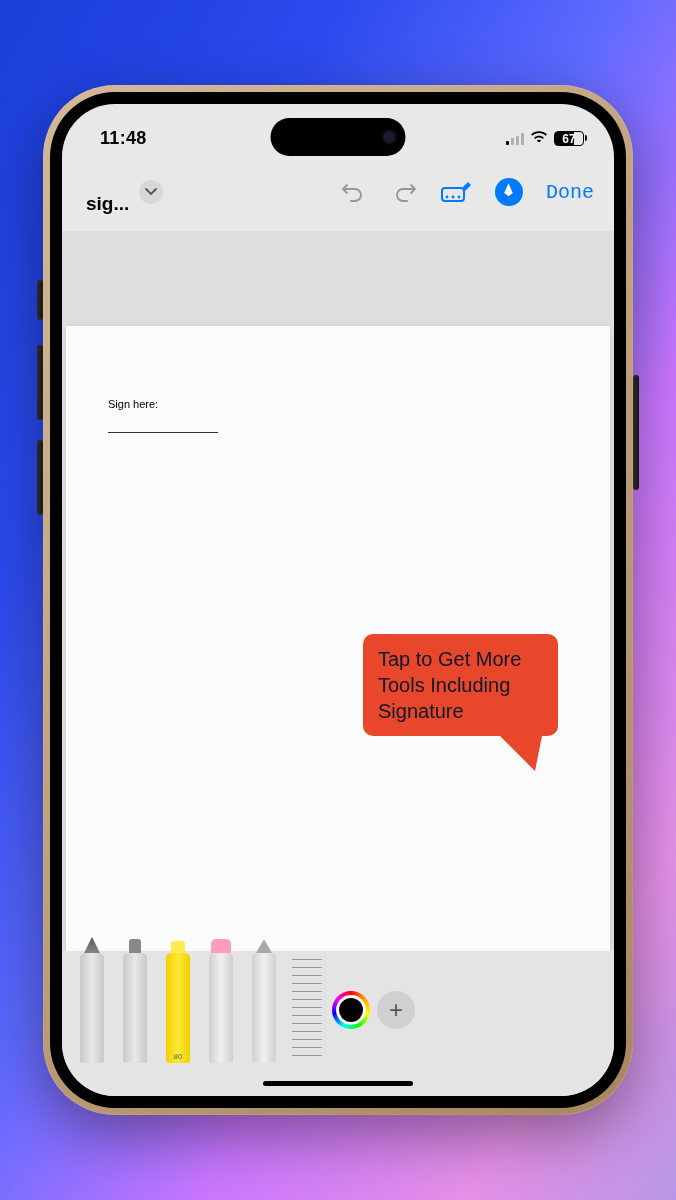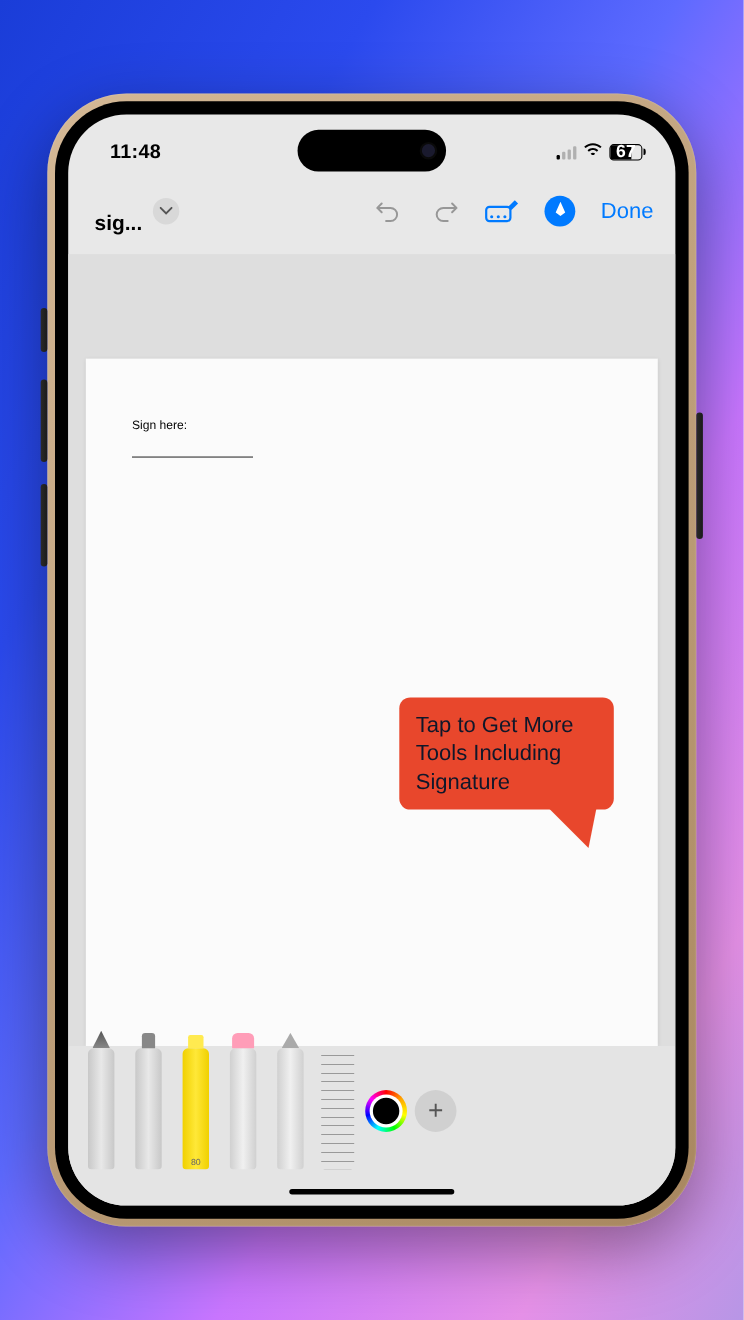--- a/index.html
+++ b/index.html
@@ -144,21 +144,21 @@
   background: #000;
   border-radius: 2px 0 0 2px;
   display: flex;
   align-items: center;
   justify-content: center;
 }
 .battery-num {
   position: absolute;
   width: 100%;
   text-align: center;
-  font-size: 16px;
+  font-size: 12px;
   font-weight: 700;
   color: #fff;
 }
 
 .toolbar {
   display: flex;
   align-items: center;
   padding: 10px 20px 16px 24px;
   gap: 10px;
 }
@@ -198,34 +198,35 @@
   display: flex;
   align-items: center;
   justify-content: center;
 }
 .markup-circle svg { fill: #fff; }
 .done-btn {
   color: #007aff;
   font-size: 20px;
   font-weight: 400;
   margin-left: 6px;
+  font-family: Liberation Mono, monospace;
 }
 
 .editor-bg {
   flex: 1;
   background: #dedede;
   padding: 95px 0 0 0;
   overflow: hidden;
   position: relative;
 }
 .document {
   background: #fbfbfb;
-  margin: 0 16px;
+  margin: 0 4px;
   height: 100%;
-  padding: 55px 42px;
+  padding: 72px 42px;
   box-shadow: 0 1px 4px rgba(0,0,0,0.1);
 }
 .sign-label {
   font-size: 11px;
   color: #000;
 }
 .sign-line {
   width: 110px;
   height: 1px;
   background: #333;

